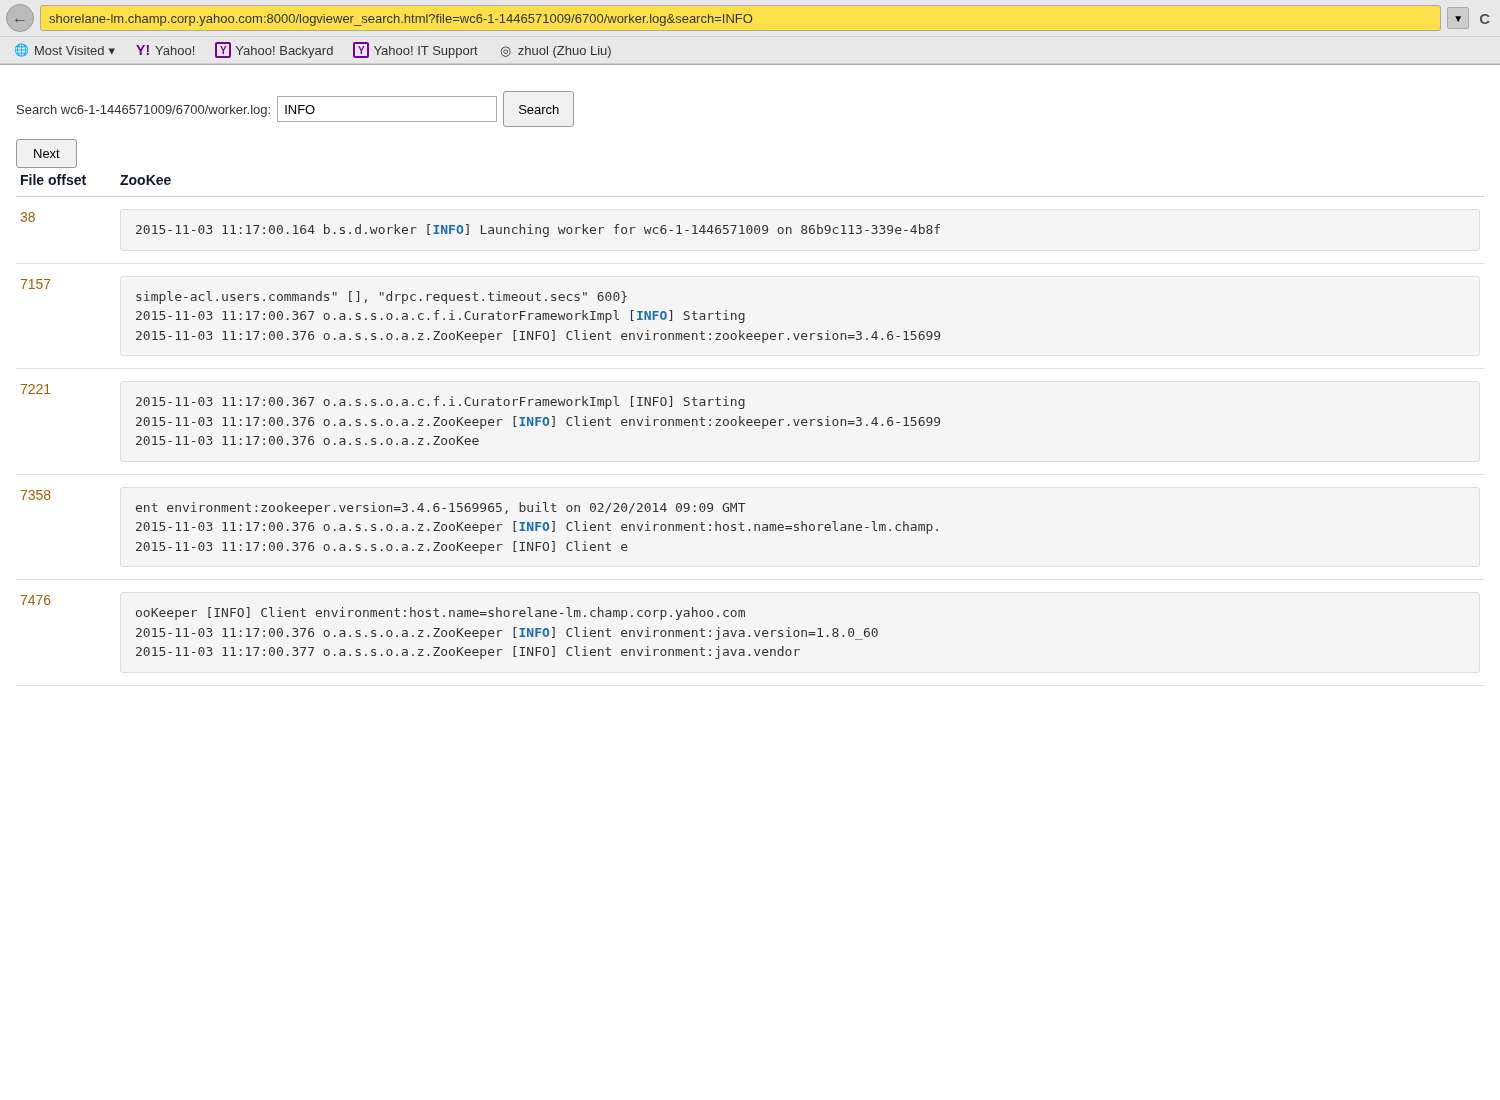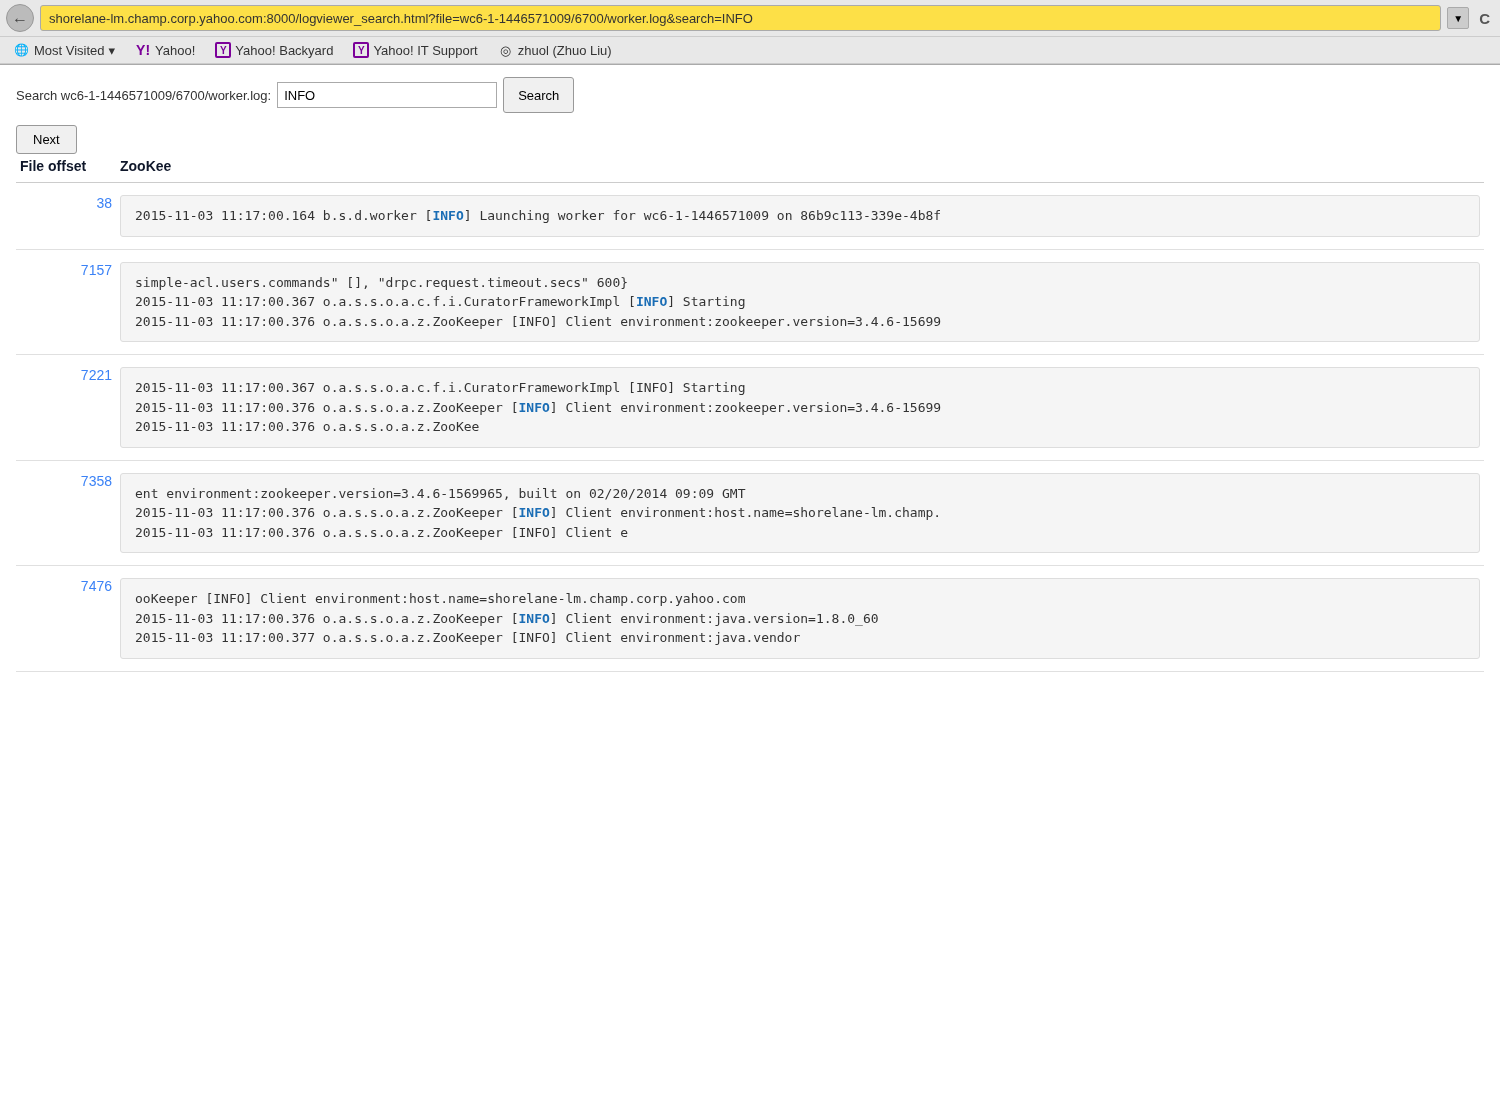--- a/index.html
+++ b/index.html
@@ -77,21 +77,21 @@
     }
     .bm-icon {
       width: 16px; height: 16px;
       display: inline-flex; align-items: center; justify-content: center;
       font-size: 12px;
     }
     .yahoo-icon { color: #7b0099; font-weight: bold; font-size: 14px; }
 
     
     .page-content {
-      padding: 12px 16px;
+      padding: 26px 16px;
     }
 
     
     .search-bar {
       display: flex;
       align-items: center;
       gap: 6px;
       margin-bottom: 12px;
     }
     .search-label {
@@ -141,25 +141,24 @@
     }
     .results-table th:first-child { width: 100px; }
 
     .result-row td {
       vertical-align: top;
       padding: 12px 4px;
       border-bottom: 1px solid #e0e0e0;
     }
     .offset-cell {
       font-size: 14px;
-      color: #3b82f6;
+      color: #a16207;
       font-weight: normal;
       padding-top: 18px;
       width: 100px;
-      text-align: right;
     }
     .match-cell {
       padding: 8px 0;
     }
     .match-box {
       background: #f5f5f5;
       border: 1px solid #ddd;
       border-radius: 3px;
       padding: 10px 14px;
       font-family: monospace;

